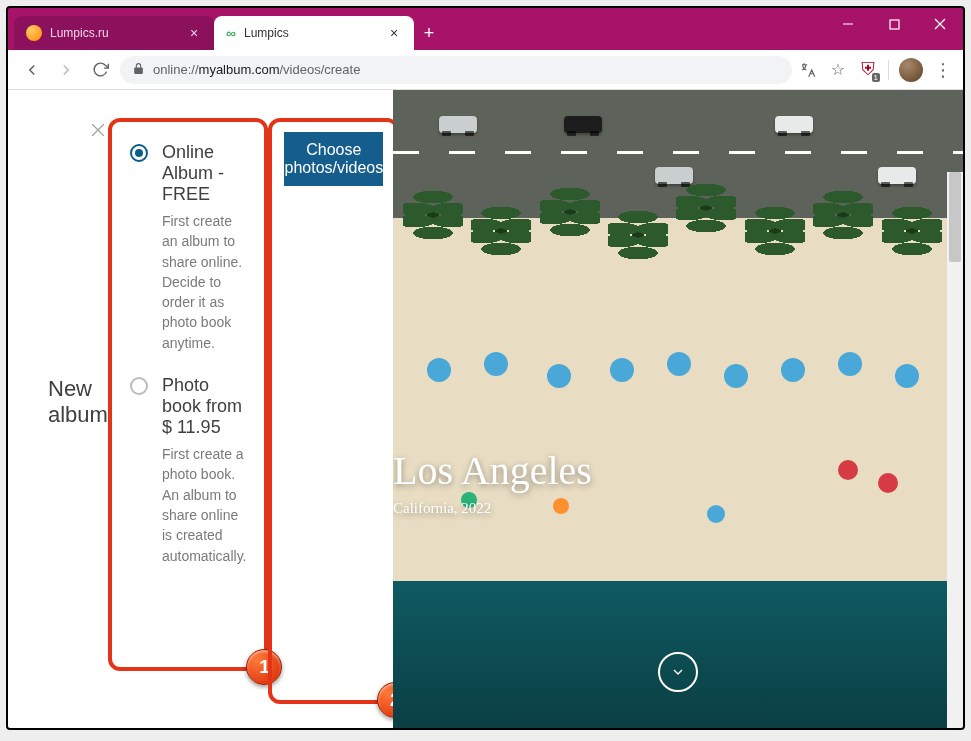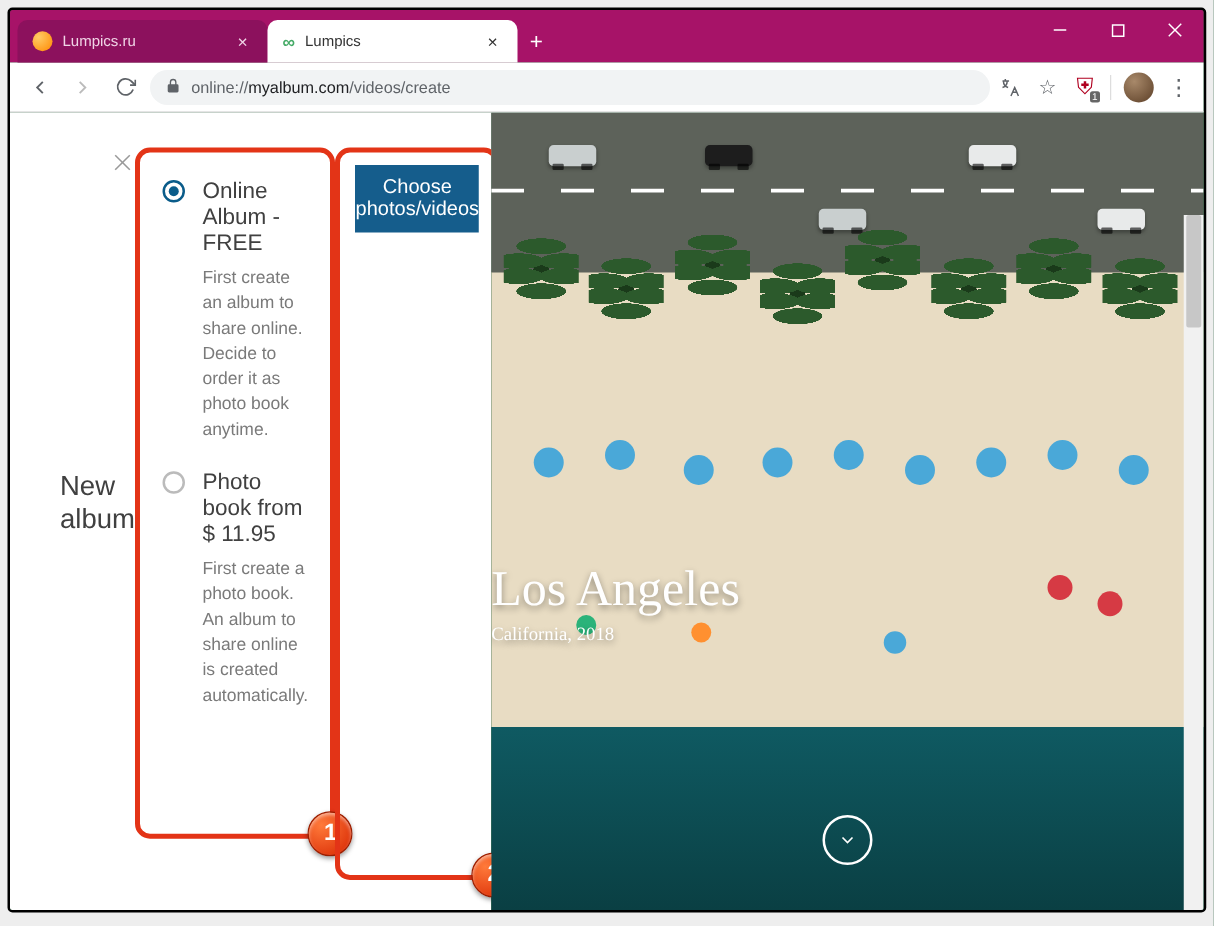--- a/index.html
+++ b/index.html
@@ -217,21 +217,21 @@
         <div class="umb" style="top:41%;left:78%;background:#4aa8d8"></div>
         <div class="umb" style="top:43%;left:88%;background:#4aa8d8"></div>
         <div class="umb" style="top:58%;left:78%;background:#d63a44;width:20px;height:20px"></div>
         <div class="umb" style="top:60%;left:85%;background:#d63a44;width:20px;height:20px"></div>
         <div class="umb" style="top:63%;left:12%;background:#2bb37a;width:16px;height:16px"></div>
         <div class="umb" style="top:64%;left:28%;background:#ff9030;width:16px;height:16px"></div>
         <div class="umb" style="top:65%;left:55%;background:#4aa8d8;width:18px;height:18px"></div>
       </div>
       <div class="hero-text">
         <div class="hero-title">Los Angeles</div>
-        <div class="hero-sub">California, 2018</div>
+        <div class="hero-sub">California, 2022</div>
       </div>
       <div class="scroll-circ">
         <svg width="16" height="16" viewBox="0 0 24 24" fill="none" stroke-width="2">
             <polyline points="6 9 12 15 18 9"></polyline>
           </svg>
       </div>
     </div>
 
     <div class="vscroll">
       <div class="vscroll-thumb"></div>

